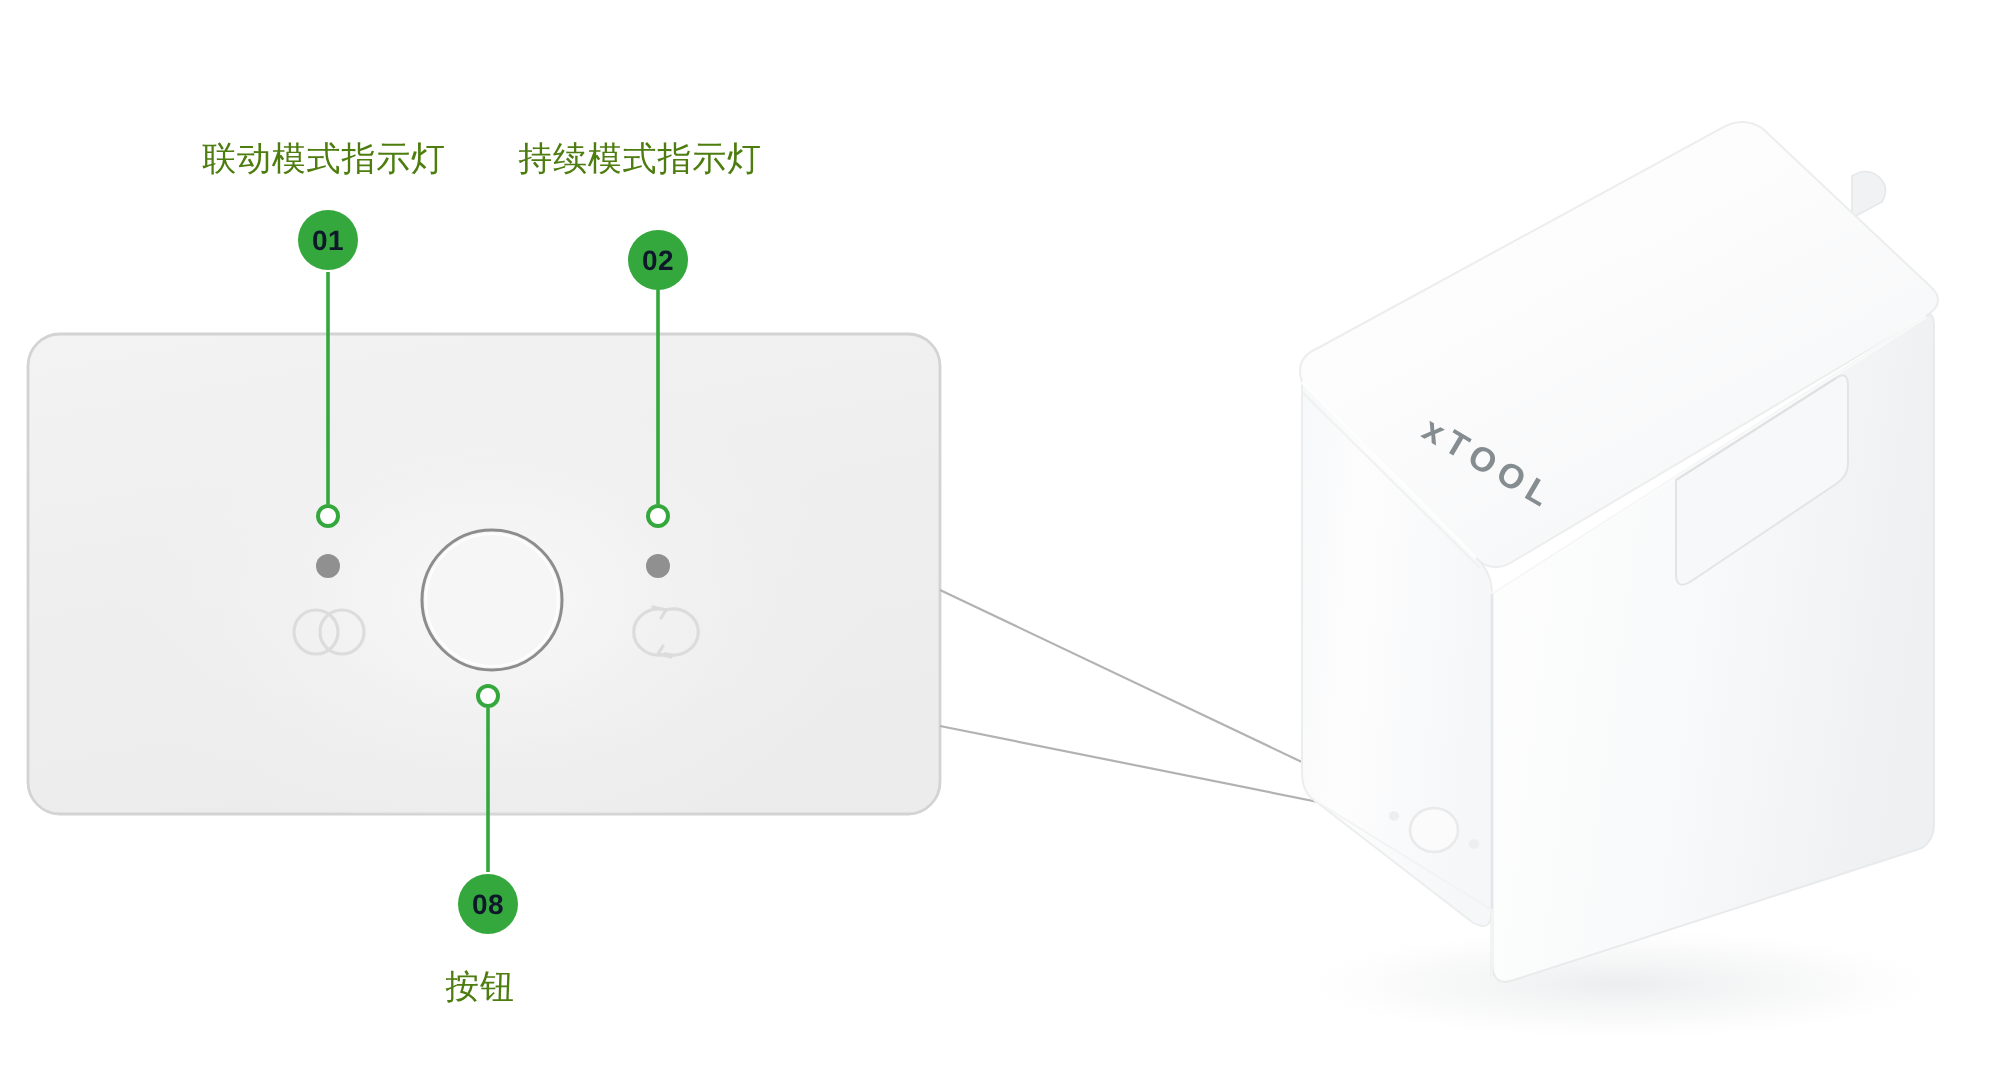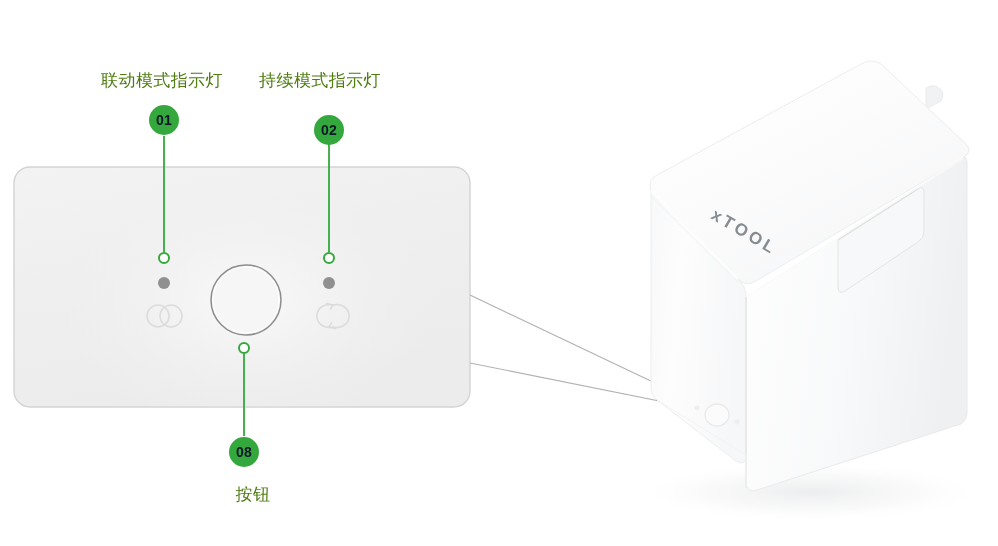--- a/index.html
+++ b/index.html
@@ -218,15 +218,15 @@
     </g>
   </svg>
 
   <div class="cn-label" style="left:162px; top:70px;">联动模式指示灯</div>
   <div class="badge-num" style="left:164px; top:120px;">01</div>
 
   <div class="cn-label" style="left:320px; top:70px;">持续模式指示灯</div>
   <div class="badge-num" style="left:329px; top:120px;margin-top:10px;">02</div>
 
   <div class="badge-num" style="left:244px; top:452px;">08</div>
-  <div class="cn-label" style="left:253px; top:484px;">按钮</div>
+  <div class="cn-label" style="left:240px; top:484px;">按钮</div>
 
 </div>
 
 </body></html>

